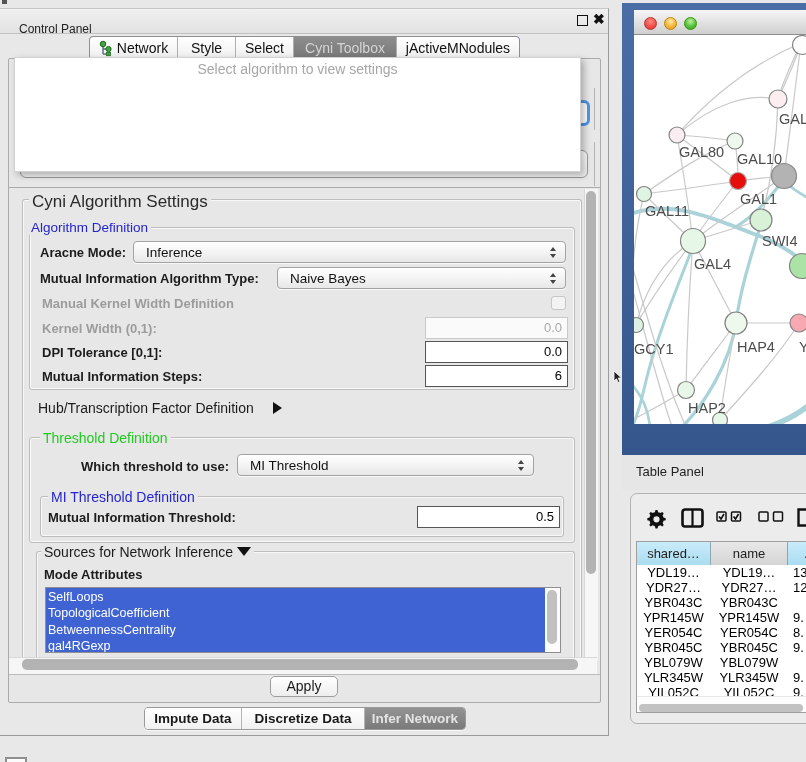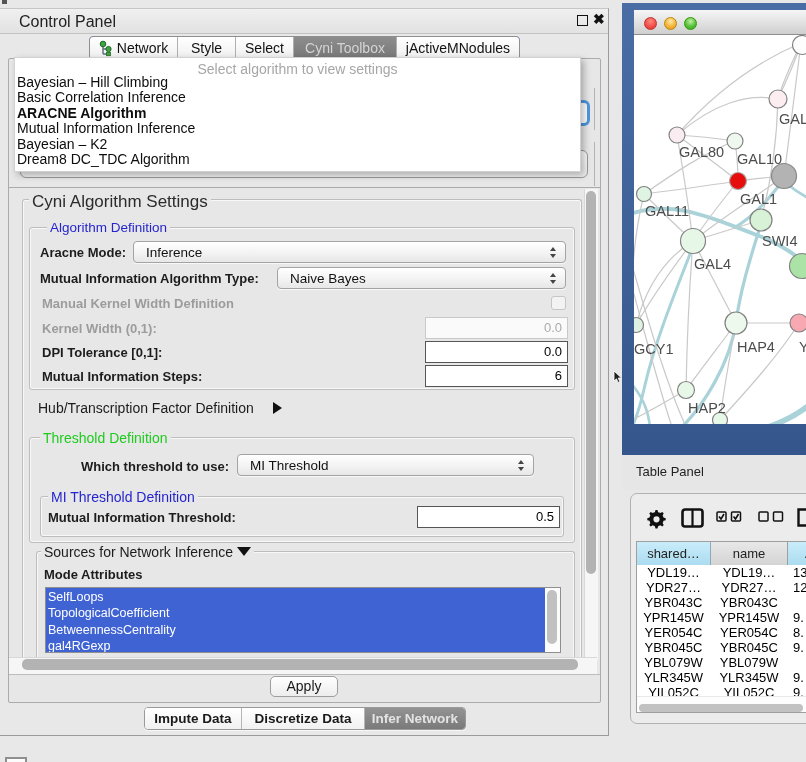--- a/index.html
+++ b/index.html
@@ -22,21 +22,21 @@
 .tabseg>div.sel{background:linear-gradient(#939393,#7a7a7a);color:#e4e4e4;}
 </style>
 </head>
 <body>
 
 <div class="abs" style="left:2px;top:0;width:5px;height:4px;background:#555;"></div>
 
 <div class="abs" id="cpwin" style="left:0;top:8px;width:609px;height:728px;background:#e8e8e8;border-right:1px solid #9b9b9b;border-bottom:1px solid #9b9b9b;border-top:1px solid #c6c6c6;box-sizing:border-box;">
 
   <div class="abs" style="left:0;top:0;width:100%;height:24px;background:linear-gradient(#f0f0f0,#e2e2e2);border-bottom:1px solid #c2c2c2;">
-    <div class="abs" style="left:19px;top:4px;font-size:16px;color:#222;">Control Panel</div>
+    <div class="abs" style="left:19px;top:13px;font-size:12px;color:#222;">Control Panel</div>
     <div class="abs" style="left:577px;top:6px;width:9px;height:9px;border:1.5px solid #111;"></div>
     <div class="abs" style="left:593px;top:2px;font-size:14px;font-weight:bold;color:#111;">✖</div>
   </div>
 </div>
 
 <div class="abs" style="left:89px;top:36px;height:22px;display:flex;border:1px solid #8f8f8f;border-radius:4px;overflow:hidden;background:#6d28d9;box-sizing:content-box;">
   <div style="display:flex;align-items:center;justify-content:center;width:87px;background:linear-gradient(#ffffff,#efefef);border-right:1px solid #b0b0b0;">
     <svg width="13" height="17" style="margin-right:5px;">
       <line x1="4" y1="5" x2="4" y2="14" stroke="#5a6c7e" stroke-width="1.4"></line>
       <line x1="4" y1="9" x2="9" y2="9" stroke="#5a6c7e" stroke-width="1.4"></line>
@@ -58,21 +58,21 @@
 <div class="abs" style="left:594px;top:88px;width:7px;height:42px;border-left:1px solid #b3b3b3;"></div>
 <div class="abs" style="left:566px;top:100px;width:24px;height:26px;border:3px solid #4f97e0;border-radius:6px;background:#fff;box-sizing:border-box;"></div>
 <div class="abs" style="left:594px;top:142px;width:7px;height:44px;border-left:1px solid #b3b3b3;"></div>
 <div class="abs" style="left:20px;top:150px;width:568px;height:28px;border:1px solid #9a9a9a;border-radius:6px;background:linear-gradient(#fdfdfd,#ededed);box-sizing:border-box;"></div>
 <div class="abs" style="left:9px;top:187px;width:591px;height:1px;background:#ababab;"></div>
 
 <div class="grp" style="left:22px;top:199px;width:558px;height:461px;border-bottom:none;border-radius:3px 3px 0 0;"></div>
 <div class="gl" style="left:29px;top:192px;color:#2b2b2b;">Cyni Algorithm Settings</div>
 
 <div class="grp" style="left:29px;top:227px;width:544px;height:161px;"></div>
-<div class="gl" style="left:47px;top:220px;color:#2525cf;font-size:13.5px;">Algorithm Definition</div>
+<div class="gl" style="left:28px;top:220px;color:#2525cf;font-size:13.5px;">Algorithm Definition</div>
 
 <div class="lbl abs" style="left:40px;top:245px;text-align:right;">Aracne Mode:</div>
 <div class="combo" style="left:133px;top:241px;width:433px;height:22px;box-sizing:border-box;">
     <span class="ct">Inference</span>
     <span class="spin"></span>
   </div>
 <div class="lbl abs" style="left:40px;top:271px;">Mutual Information Algorithm Type:</div>
 <div class="combo" style="left:277px;top:267px;width:289px;height:22px;box-sizing:border-box;">
     <span class="ct">Naive Bayes</span>
     <span class="spin"></span>
@@ -125,21 +125,20 @@
 <div class="abs" style="left:270px;top:676px;width:66px;height:19px;border:1px solid #9e9e9e;border-radius:5px;background:linear-gradient(#ffffff,#ededed);font-size:14px;color:#1a1a1a;text-align:center;line-height:19px;">Apply</div>
 
 <div class="tabseg" style="left:144px;top:707px;">
   <div style="width:96px;">Impute Data</div>
   <div style="width:122px;">Discretize Data</div>
   <div class="sel" style="width:100px;">Infer Network</div>
 </div>
 
 <div class="abs" style="left:14px;top:57px;width:567px;height:115px;background:#fff;border:1px solid #d2d2d2;box-shadow:3px 3px 7px rgba(0,0,0,.28);box-sizing:border-box;">
   <div style="position:absolute;left:0;top:3px;width:100%;text-align:center;font-size:14px;color:#a6a6a6;">Select algorithm to view settings</div>
-  <div style="position:absolute;left:2px;top:17px;font-size:14px;color:#0d0d0d;line-height:15.4px;white-space:nowrap;">Bayesian – Hill Climbing<br>Basic Correlation Inference<br><b>ARACNE Algorithm</b><br>Mutual Information Inference<br>Bayesian – K2<br>Dream8 DC_TDC Algorithm</div>
 </div>
 
 <div class="abs" style="left:622px;top:3px;width:184px;height:452px;background:linear-gradient(#4a6da6,#35568c);"></div>
 <div class="abs" style="left:634px;top:10px;width:172px;height:24px;background:linear-gradient(#f6f6f6,#cfcfcf);border-bottom:1px solid #8e8e8e;">
   <div style="position:absolute;left:10px;top:7px;width:11px;height:11px;border-radius:50%;background:radial-gradient(circle at 50% 30%,#ff8a80 0%,#f1514a 55%,#d8342c 100%);border:0.5px solid #b33;"></div>
   <div style="position:absolute;left:30px;top:7px;width:11px;height:11px;border-radius:50%;background:radial-gradient(circle at 50% 30%,#ffe9a8 0%,#f5b53b 55%,#dd9425 100%);border:0.5px solid #b80;"></div>
   <div style="position:absolute;left:50px;top:7px;width:11px;height:11px;border-radius:50%;background:radial-gradient(circle at 50% 30%,#c4f0a0 0%,#55c23e 55%,#36a426 100%);border:0.5px solid #390;"></div>
 </div>
 <div class="abs" style="left:634px;top:35px;width:172px;height:389px;background:#fff;overflow:hidden;">
 <svg width="172" height="389" style="position:absolute;left:0;top:0;">

